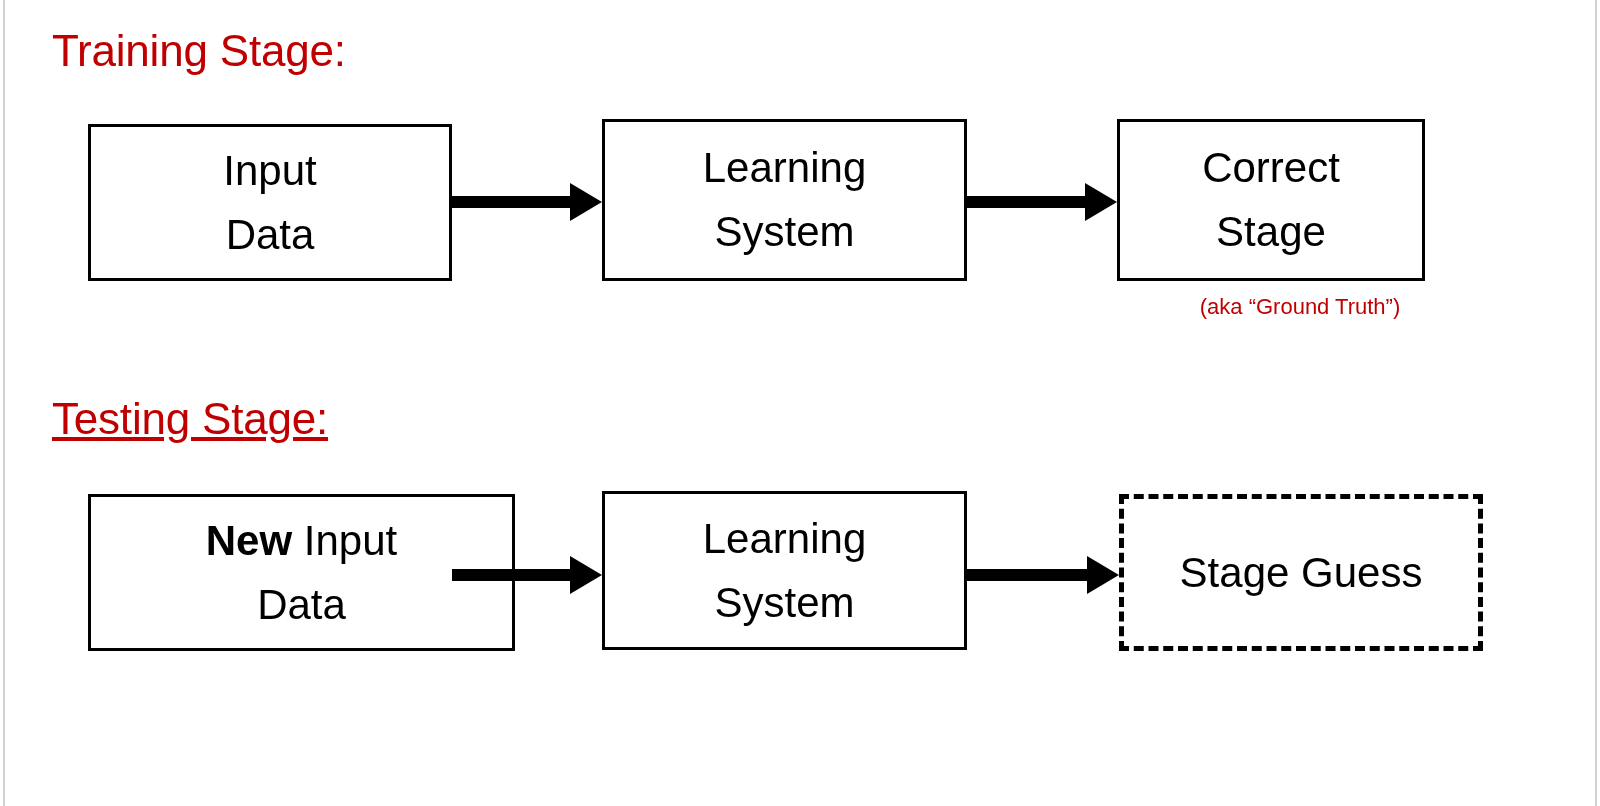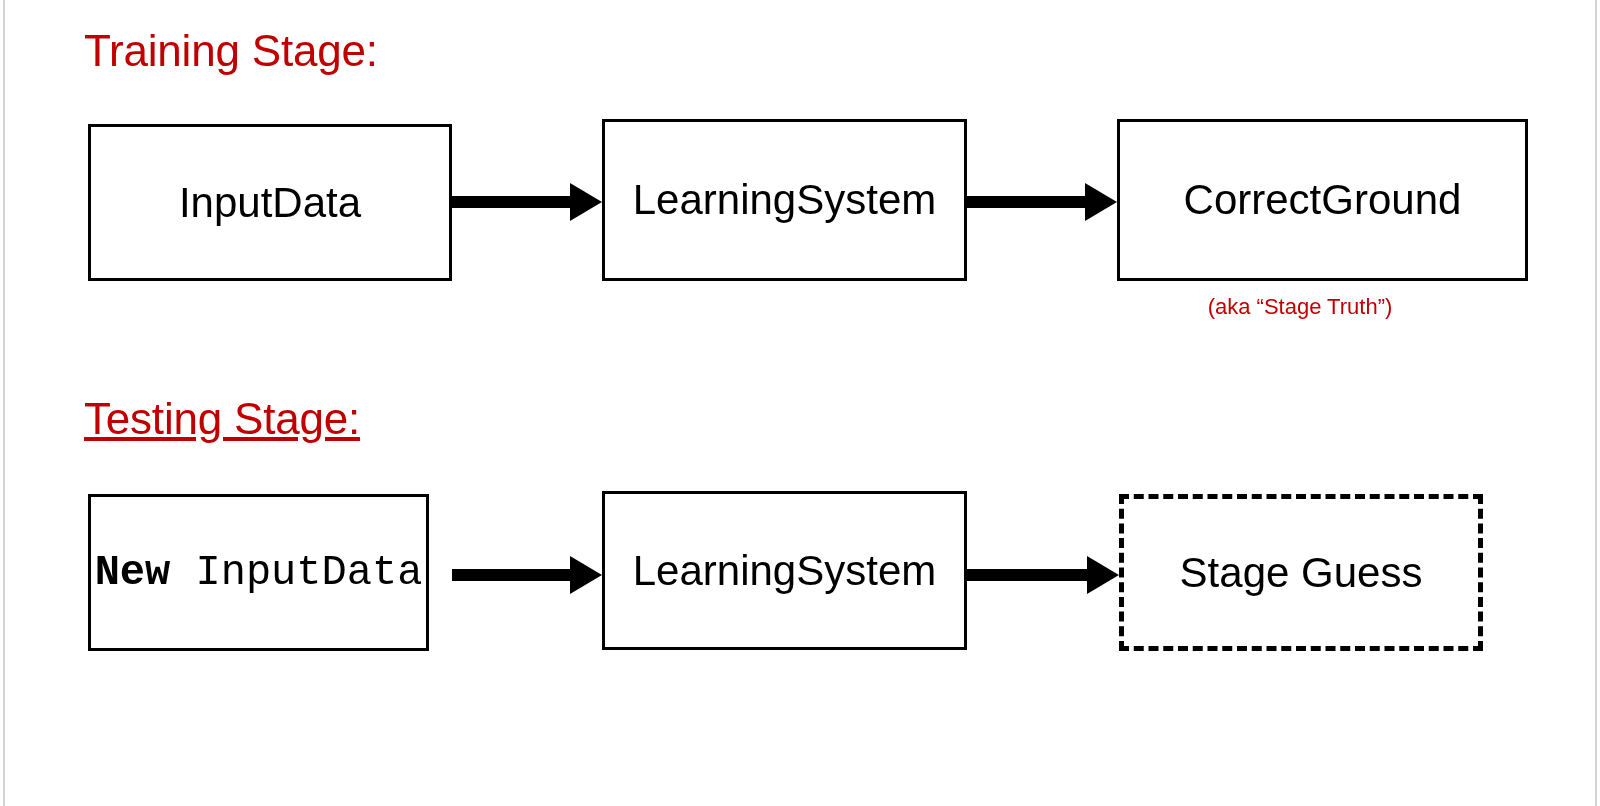--- a/index.html
+++ b/index.html
@@ -30,31 +30,31 @@
   .slide-edge.left  { left: 3px; }
   .slide-edge.right { left: 1595px; }
 
   .stage-heading {
     position: absolute;
     color: #C00000;
     font-size: 44px;
     line-height: 50px;
     white-space: nowrap;
     letter-spacing: -0.2px;
-    margin-left: 32px;
   }
   #heading-training { left: 52px; top: 26px; }
   #heading-testing  { left: 52px; top: 394px; text-decoration: underline; }
 
   
   .node {
     position: absolute;
     box-sizing: border-box;
     background: #ffffff;
     display: flex;
+    flex-direction: column;
     align-items: center;
     justify-content: center;
     color: #000000;
     font-size: 42px;
     line-height: 64px;
     text-align: center;
   }
   .node.solid {
     border: 3px solid #000000;
   }
@@ -119,30 +119,30 @@
   <div class="node solid" style="left:602px; top:119px; width:365px; height:162px;">
     <span class="line">Learning</span>
     <span class="line">System</span>
   </div>
 
   <div class="arrow" style="left:967px; top:202px; width:150px;">
     <div class="shaft" style="width:120px;"></div>
     <div class="head" style="left:118px;"></div>
   </div>
 
-  <div class="node solid" style="left:1117px; top:119px; width:411px; height:162px;">
+  <div class="node solid" style="left:1117px; top:119px; width:308px; height:162px;">
     <span class="line">Correct</span>
-    <span class="line">Ground</span>
+    <span class="line">Stage</span>
   </div>
 
-  <div class="caption" style="left:1117px; top:294px; width:366px;">(aka “Stage Truth”)</div>
+  <div class="caption" style="left:1117px; top:294px; width:366px;">(aka “Ground Truth”)</div>
 
   <div id="heading-testing" class="stage-heading">Testing Stage:</div>
 
-  <div class="node solid" style="left:88px; top:494px; width:341px; height:157px;font-family:Liberation Mono, monospace;">
+  <div class="node solid" style="left:88px; top:494px; width:427px; height:157px;">
     <span class="line"><b class="bold">New</b><span> Input</span></span>
     <span class="line">Data</span>
   </div>
 
   <div class="arrow" style="left:452px; top:575px; width:150px;">
     <div class="shaft" style="width:120px;"></div>
     <div class="head" style="left:118px;"></div>
   </div>
 
   <div class="node solid" style="left:602px; top:491px; width:365px; height:159px;">

